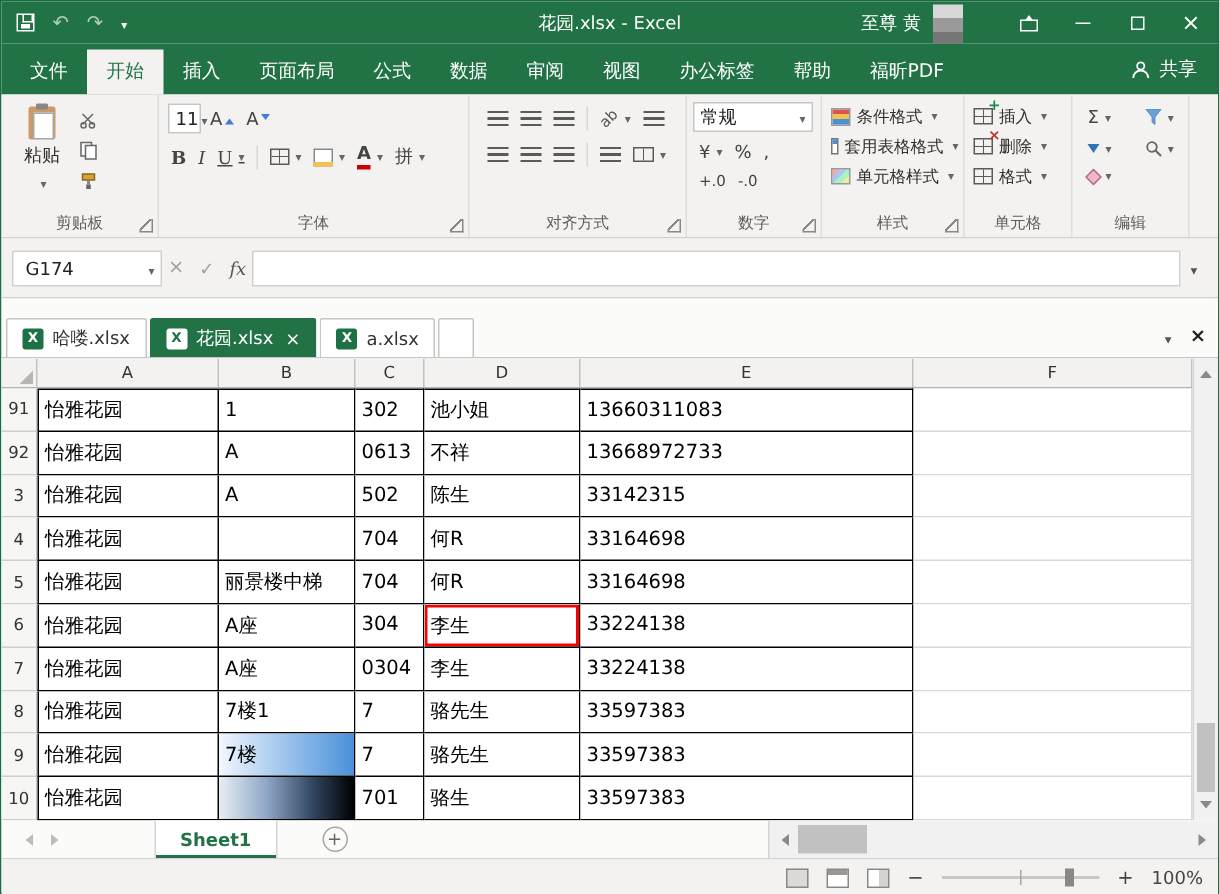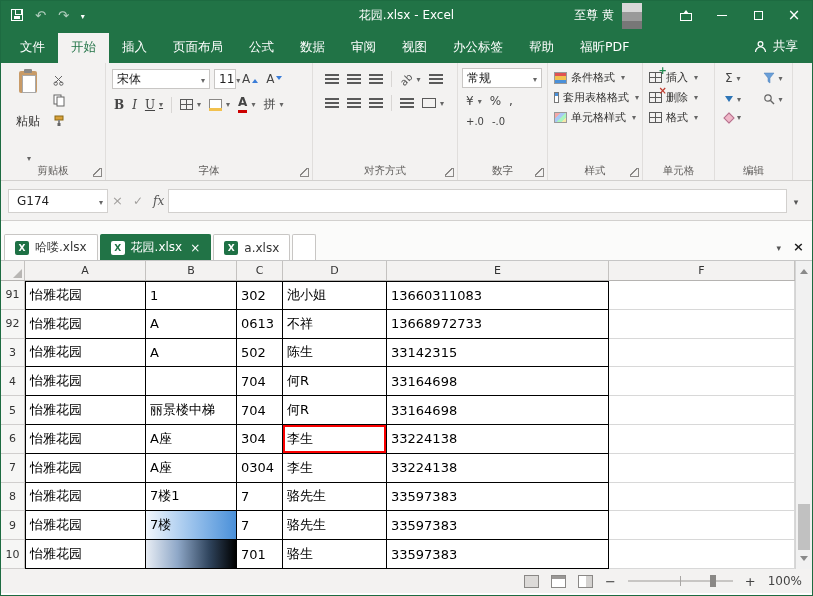--- a/index.html
+++ b/index.html
@@ -43,21 +43,21 @@
   .rgroup-label { position: absolute; bottom: 2px; left: 0; right: 0; text-align: center; font-size: 10.5px; color: #605e5c; white-space: nowrap; }
   .launcher { position: absolute; right: 3px; bottom: 3px; width: 9px; height: 9px; border-right: 1px solid #8a8886; border-bottom: 1px solid #8a8886; background: linear-gradient(135deg,transparent 42%,#8a8886 42% 56%,transparent 56%); }
   .frow { display: flex; align-items: center; gap: 4px; padding: 1px 2px; }
   .tool { display: inline-flex; align-items: center; gap: 2px; font-size: 12px; color: #444; padding: 1px 2px; white-space: nowrap; }
   .drop::after { content:"▾"; font-size: 8px; color: #666; margin-left: 2px; }
   .vdiv { width: 1px; height: 16px; background: #d8d6d4; margin: 0 2px; }
   .combo { background: #fff; border: 1px solid #c8c6c4; height: 20px; display: flex; align-items: center; font-size: 12px; padding: 0 4px; }
   .combo .drop { margin-left: auto; }
 
   .g-clip { width: 105px; display: flex; }
-  .paste-big { width: 46px; display: flex; flex-direction: column; align-items: center; padding-top: 3px; gap: 20px; }
+  .paste-big { width: 46px; display: flex; flex-direction: column; align-items: center; padding-top: 3px; gap: 2px; }
   .icon-clipboard { width: 18px; height: 22px; background: #c89b68; border-radius: 2px; position: relative; }
   .icon-clipboard::before { content:""; position:absolute; left:3px; top:4px; width:12px; height:16px; background:#fff; border:1px solid #a9a9a9; }
   .icon-clipboard::after { content:""; position:absolute; left:5px; top:-2px; width:8px; height:4px; background:#8a8886; border-radius:1px; }
   .plabel { font-size: 12px; color: #323130; }
   .clip-small { display: flex; flex-direction: column; gap: 6px; padding-top: 6px; }
 
   .g-font { width: 207px; display: flex; flex-direction: column; gap: 4px; }
   .combo-font { width: 98px; }
   .combo-size { width: 22px; }
   .tri-u { width:0; height:0; border:3px solid transparent; border-bottom:4px solid #3b7dd8; display:inline-block; }
@@ -260,24 +260,20 @@
               <rect x="4.5" y="8" width="3" height="3" fill="#666"></rect>
             </svg>
           </span>
       </div>
       <span class="rgroup-label">剪贴板</span>
       <span class="launcher"></span>
     </div>
 
     <div class="rgroup g-font">
       <div class="frow">
-        <div class="combo combo-font">
-            <span>宋体</span>
-            <span class="drop"></span>
-          </div>
         <div class="combo combo-size">
             <span>11</span>
             <span class="drop"></span>
           </div>
         <span class="tool">
             <span>A</span>
             <span class="tri-u"></span>
           </span>
         <span class="tool">
             <span>A</span>
@@ -573,20 +569,39 @@
         </span>
       <span class="vs-track">
           <span class="vs-thumb"></span>
         </span>
       <span class="vs-btn">
           <span class="tri-down"></span>
         </span>
     </div>
   </div>
 
+  <div class="sheet-bar">
+    <div class="sheet-nav">
+      <span class="tri-l"></span>
+      <span class="tri-r"></span>
+    </div>
+    <div class="sheet-tab">Sheet1</div>
+    <span class="add-sheet"></span>
+    <div class="hscroll">
+      <span class="hs-btn">
+          <span class="tri-l"></span>
+        </span>
+      <span class="hs-track">
+          <span class="hs-thumb"></span>
+        </span>
+      <span class="hs-btn">
+          <span class="tri-r"></span>
+        </span>
+    </div>
+  </div>
 
   <div class="status-bar">
     <div class="sb-right">
       <span class="view-icon v-normal active"></span>
       <span class="view-icon v-layout"></span>
       <span class="view-icon v-break"></span>
       <span class="zoom-minus"></span>
       <span class="zoom-track">
           <span class="zoom-thumb"></span>
         </span>

